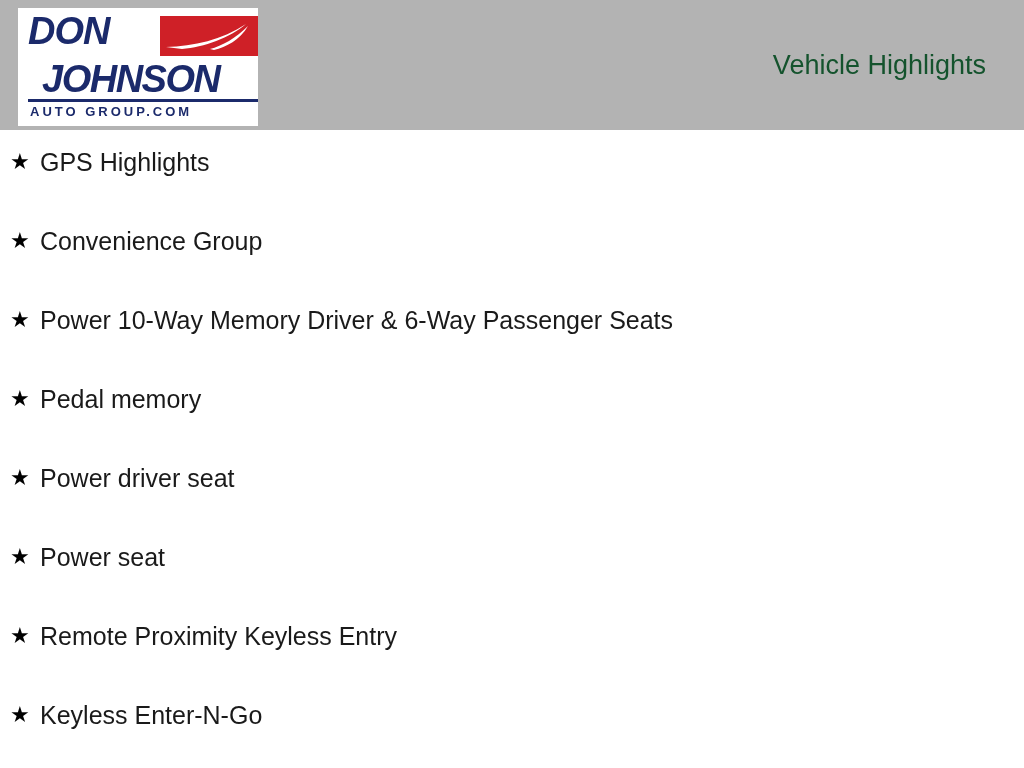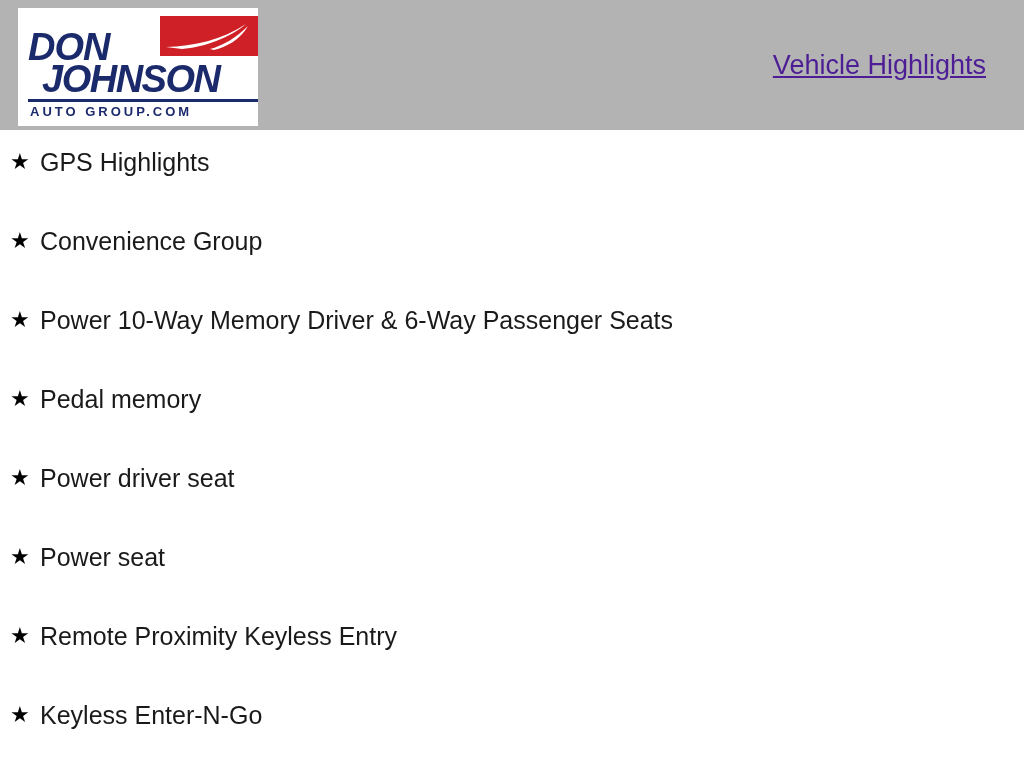--- a/index.html
+++ b/index.html
@@ -35,21 +35,21 @@
     left: 18px;
     top: 8px;
     width: 240px;
     height: 118px;
     background: #ffffff;
   }
 
   .logo-line1 {
     position: absolute;
     left: 10px;
-    top: 20px;
+    top: 4px;
     font-family: "Liberation Sans", sans-serif;
     font-weight: bold;
     font-style: italic;
     font-size: 38px;
     letter-spacing: -1px;
     color: #1b2a6b;
     line-height: 38px;
   }
   .logo-line2 {
     position: absolute;
@@ -92,24 +92,23 @@
     width: 230px;
     height: 3px;
     background: #1b2a6b;
   }
 
   .header-title {
     position: absolute;
     right: 38px;
     top: 50px;
     font-size: 27px;
-    color: #4c1d95;
+    color: #14532d;
     font-family: "Liberation Sans", sans-serif;
     white-space: nowrap;
-    text-decoration: underline;
   }
 
   
   .content {
     position: relative;
     padding: 16px 0 0 0;
   }
 
   .hl-item {
     display: flex;

